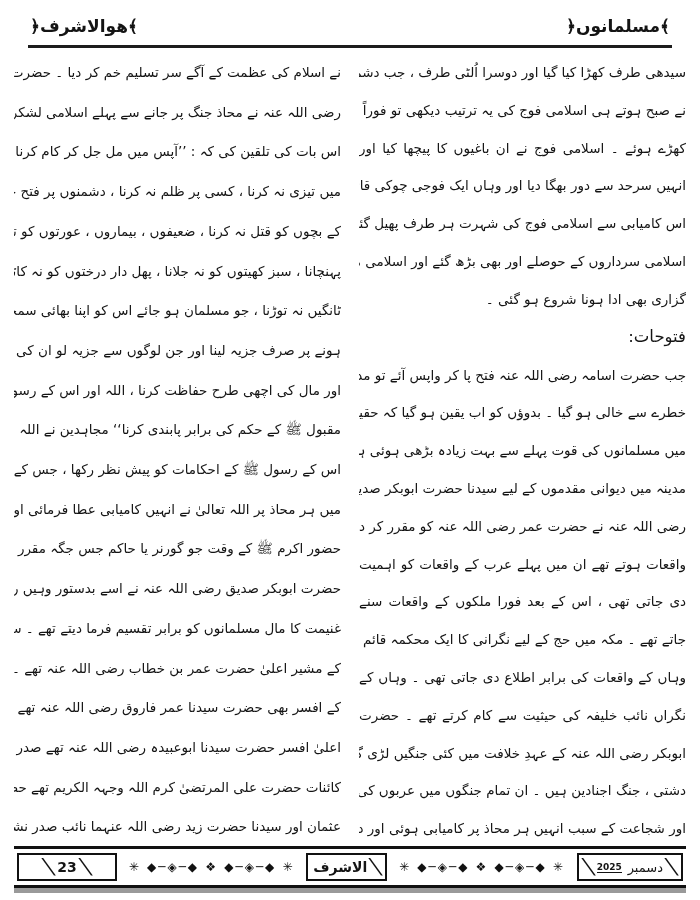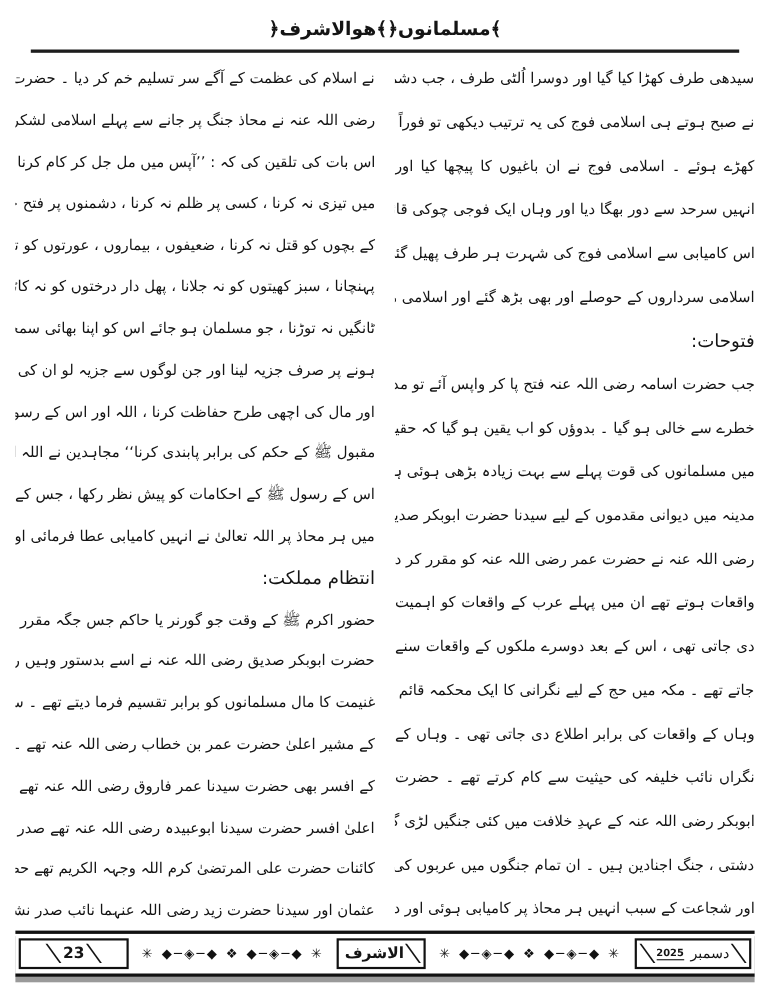--- a/index.html
+++ b/index.html
@@ -1,20 +1,20 @@
 <!DOCTYPE html>
 <html lang="ur" dir="ltr"><head>
 <meta charset="utf-8">
 <style>
   html,body{margin:0;padding:0;background:#fff;}
   .page{position:relative;width:700px;height:900px;background:#ffffff;overflow:hidden;
         font-family:"DejaVu Sans",sans-serif;color:#141414;}
   
   .hdr{position:absolute;top:16px;left:30px;right:30px;display:flex;
-       justify-content:center;align-items:center;}
+       justify-content:space-between;align-items:center;}
   .hdr-title{font-size:17px;font-weight:bold;direction:rtl;letter-spacing:0;}
   .hdr-rule{position:absolute;top:45px;left:28px;right:28px;height:3px;background:#1d1d1d;}
   
   .cols{position:absolute;top:54px;left:14px;right:14px;bottom:52px;
         display:flex;gap:18px;direction:rtl;}
   .column{flex:1;display:flex;flex-direction:column;min-width:0;}
   .line{flex:1;direction:rtl;font-size:13.5px;line-height:36px;
         text-align:justify;text-align-last:justify;overflow:hidden;white-space:nowrap;}
   .line.end{text-align-last:right;}
   .line.heading{font-weight:normal;font-size:16.5px;text-align-last:right;}
@@ -47,49 +47,49 @@
   <div class="hdr-rule"></div>
 
   <div class="cols">
     <div class="column">
         <div class="line">سیدھی طرف کھڑا کیا گیا اور دوسرا اُلٹی طرف ، جب دشمنوں</div>
         <div class="line">نے صبح ہوتے ہی اسلامی فوج کی یہ ترتیب دیکھی تو فوراً بھاگ</div>
         <div class="line">کھڑے ہوئے ۔ اسلامی فوج نے ان باغیوں کا پیچھا کیا اور</div>
         <div class="line">انہیں سرحد سے دور بھگا دیا اور وہاں ایک فوجی چوکی قائم کر دی</div>
         <div class="line">اس کامیابی سے اسلامی فوج کی شہرت ہر طرف پھیل گئی ۔</div>
         <div class="line">اسلامی سرداروں کے حوصلے اور بھی بڑھ گئے اور اسلامی مال</div>
+        <div class="line end">گزاری بھی ادا ہونا شروع ہو گئی ۔</div>
         <div class="line heading">فتوحات:</div>
         <div class="line">جب حضرت اسامہ رضی اللہ عنہ فتح پا کر واپس آئے تو مدینہ بالکل</div>
         <div class="line">خطرے سے خالی ہو گیا ۔ بدوؤں کو اب یقین ہو گیا کہ حقیقت</div>
         <div class="line">میں مسلمانوں کی قوت پہلے سے بہت زیادہ بڑھی ہوئی ہے ۔</div>
         <div class="line">مدینہ میں دیوانی مقدموں کے لیے سیدنا حضرت ابوبکر صدیق</div>
         <div class="line">رضی اللہ عنہ نے حضرت عمر رضی اللہ عنہ کو مقرر کر دیا تھا ، لڑائی کے جو</div>
         <div class="line">واقعات ہوتے تھے ان میں پہلے عرب کے واقعات کو اہمیت</div>
-        <div class="line">دی جاتی تھی ، اس کے بعد دوسرے ملکوں کے واقعات سنے</div>
+        <div class="line">دی جاتی تھی ، اس کے بعد فورا ملکوں کے واقعات سنے</div>
         <div class="line">جاتے تھے ۔ مکہ میں حج کے لیے نگرانی کا ایک محکمہ قائم تھا اور</div>
         <div class="line">وہاں کے واقعات کی برابر اطلاع دی جاتی تھی ۔ وہاں کے</div>
         <div class="line">نگراں نائب خلیفہ کی حیثیت سے کام کرتے تھے ۔ حضرت</div>
         <div class="line">ابوبکر رضی اللہ عنہ کے عہدِ خلافت میں کئی جنگیں لڑی گئیں ۔ ان</div>
         <div class="line">دشتی ، جنگ اجنادین ہیں ۔ ان تمام جنگوں میں عربوں کی بہادری</div>
         <div class="line">اور شجاعت کے سبب انہیں ہر محاذ پر کامیابی ہوئی اور دشمنوں</div>
       </div>
     <div class="column">
         <div class="line">نے اسلام کی عظمت کے آگے سر تسلیم خم کر دیا ۔ حضرت ابوبکر</div>
         <div class="line">رضی اللہ عنہ نے محاذ جنگ پر جانے سے پہلے اسلامی لشکر کو ہمیشہ</div>
         <div class="line">اس بات کی تلقین کی کہ : ’’آپس میں مل جل کر کام کرنا چلنے</div>
         <div class="line">میں تیزی نہ کرنا ، کسی پر ظلم نہ کرنا ، دشمنوں پر فتح حاصل ہو تو ان</div>
         <div class="line">کے بچوں کو قتل نہ کرنا ، ضعیفوں ، بیماروں ، عورتوں کو تکلیف نہ</div>
         <div class="line">پہنچانا ، سبز کھیتوں کو نہ جلانا ، پھل دار درختوں کو نہ کاٹنا ، جانوروں کی</div>
         <div class="line">ٹانگیں نہ توڑنا ، جو مسلمان ہو جائے اس کو اپنا بھائی سمجھنا ، فتح</div>
         <div class="line">ہونے پر صرف جزیہ لینا اور جن لوگوں سے جزیہ لو ان کی جان</div>
         <div class="line">اور مال کی اچھی طرح حفاظت کرنا ، اللہ اور اس کے رسول</div>
         <div class="line">مقبول ﷺ کے حکم کی برابر پابندی کرنا‘‘ مجاہدین نے اللہ اور</div>
         <div class="line">اس کے رسول ﷺ کے احکامات کو پیش نظر رکھا ، جس کے نتیجہ</div>
         <div class="line">میں ہر محاذ پر اللہ تعالیٰ نے انہیں کامیابی عطا فرمائی اور اس</div>
-        <div class="line heading">انتظام مملکت:</div>
         <div class="line">حضور اکرم ﷺ کے وقت جو گورنر یا حاکم جس جگہ مقرر تھا ۔</div>
         <div class="line">حضرت ابوبکر صدیق رضی اللہ عنہ نے اسے بدستور وہیں رکھا ۔</div>
         <div class="line">غنیمت کا مال مسلمانوں کو برابر تقسیم فرما دیتے تھے ۔ سلطنت</div>
         <div class="line">کے مشیر اعلیٰ حضرت عمر بن خطاب رضی اللہ عنہ تھے ۔ عدالت العالیہ</div>
         <div class="line">کے افسر بھی حضرت سیدنا عمر فاروق رضی اللہ عنہ تھے ۔ خزانہ کے</div>
         <div class="line">اعلیٰ افسر حضرت سیدنا ابوعبیدہ رضی اللہ عنہ تھے صدر نشین مولائے</div>
         <div class="line">کائنات حضرت علی المرتضیٰ کرم اللہ وجہہ الکریم تھے حضرت سیدنا</div>
         <div class="line">عثمان اور سیدنا حضرت زید رضی اللہ عنہما نائب صدر نشین تھے ۔</div>
       </div>
   </div>

